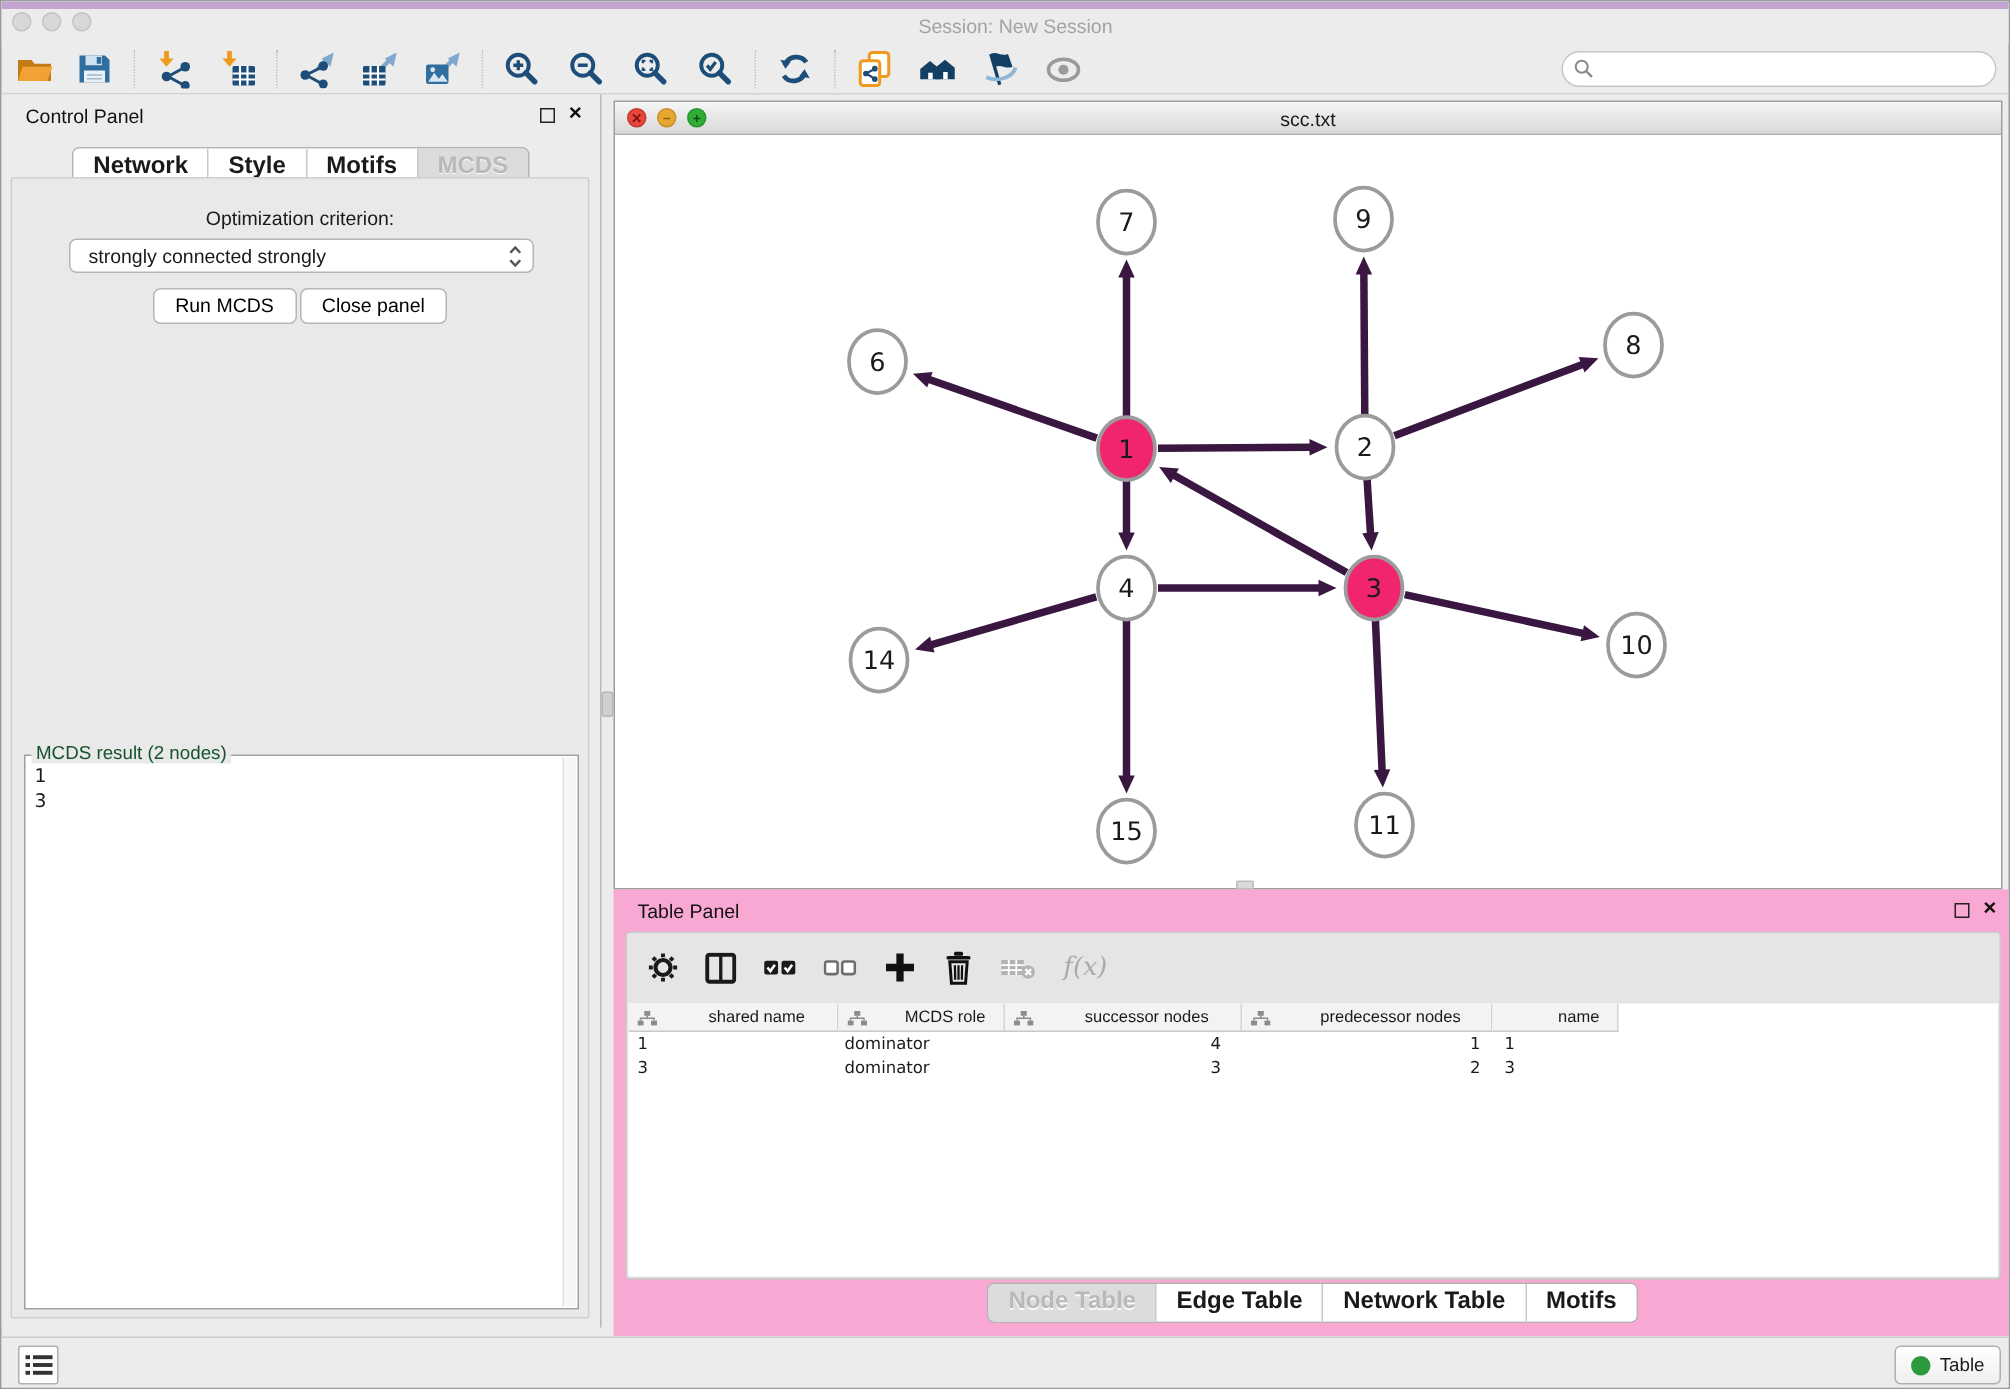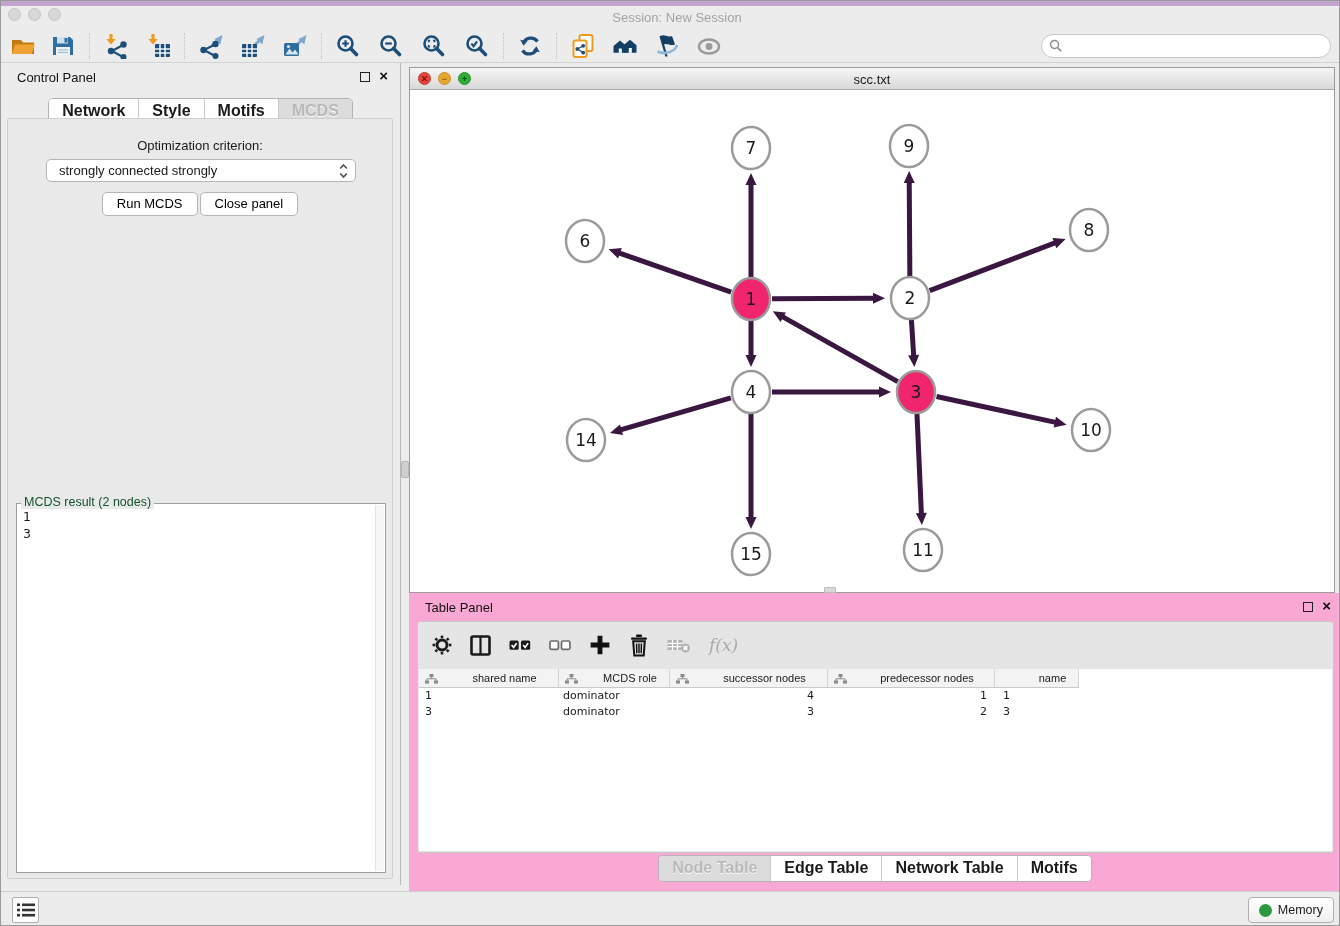--- a/index.html
+++ b/index.html
@@ -567,17 +567,17 @@
             <rect x="6" y="1.5" width="13" height="2.6"></rect>
             <rect x="1" y="6.7" width="3" height="2.6"></rect>
             <rect x="6" y="6.7" width="13" height="2.6"></rect>
             <rect x="1" y="11.9" width="3" height="2.6"></rect>
             <rect x="6" y="11.9" width="13" height="2.6"></rect>
           </g>
         </svg>
     </span>
     <span class="memory-btn">
       <span class="mem-dot"></span>
-      <span>Memory</span>
+      <span>Table</span>
     </span>
   </div>
 
 </div>
 
 </body></html>

